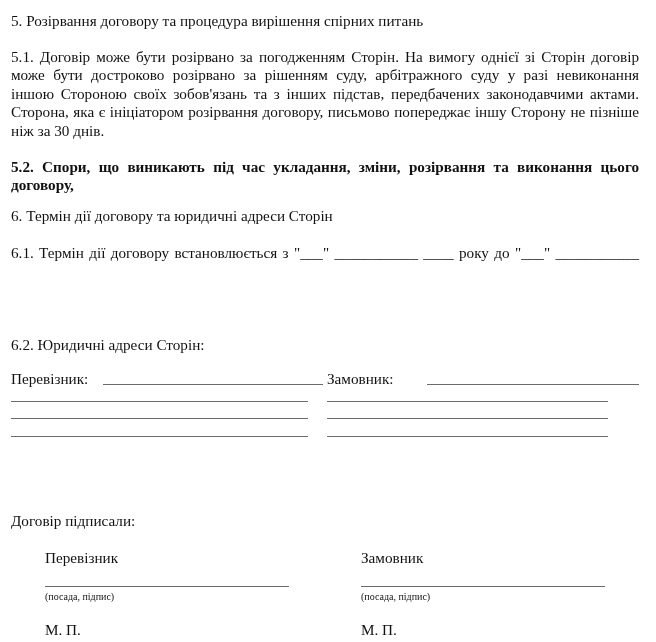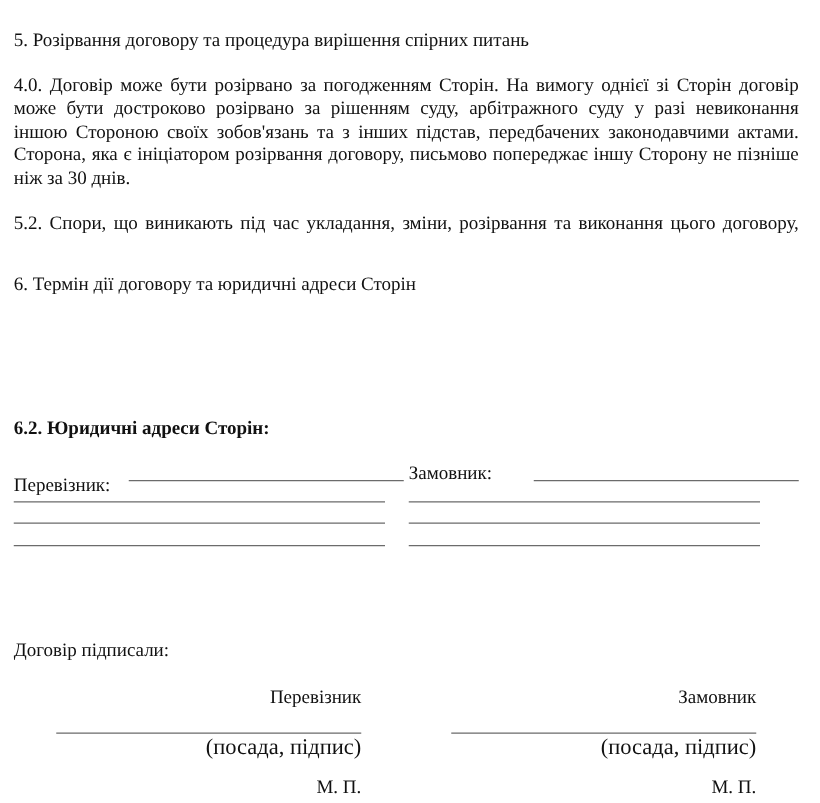--- a/index.html
+++ b/index.html
@@ -1,52 +1,53 @@
 <!DOCTYPE html>
 <html><head>
 <meta charset="utf-8">
 <style>
   html, body { margin: 0; padding: 0; background: #ffffff; }
   body {
     width: 656px; height: 642px; position: relative; overflow: hidden;
     font-family: "Liberation Serif", "DejaVu Serif", serif;
     font-size: 15.2px; color: #111111;
   }
-  .blk { position: absolute; left: 11px; width: 628px; line-height: 18.4px; margin-top: 12px; }
+  .blk { position: absolute; left: 11px; width: 628px; line-height: 18.4px; }
   .just-last { text-align: justify; text-align-last: justify; }
   .line { position: absolute; height: 0; border-top: 1px solid #6b6b6b; }
   .abs { position: absolute; white-space: nowrap; line-height: 18px; }
-  .center { text-align: right; }
-  .small { font-size: 18px; }
+  .center { text-align: left; }
+  .small { font-size: 10px; }
 </style>
 </head>
 <body>
 
 <div class="blk" style="top:12px;">5. Розірвання договору та процедура вирішення спірних питань</div>
 
 <div class="blk" style="top:48px;">
-  <div class="just-last">4.0. Договір може бути розірвано за погодженням Сторін. На вимогу однієї зі Сторін договір</div>
+  <div class="just-last">5.1. Договір може бути розірвано за погодженням Сторін. На вимогу однієї зі Сторін договір</div>
   <div class="just-last">може бути достроково розірвано за рішенням суду, арбітражного суду у разі невиконання</div>
   <div class="just-last">іншою Стороною своїх зобов'язань та з інших підстав, передбачених законодавчими актами.</div>
   <div class="just-last">Сторона, яка є ініціатором розірвання договору, письмово попереджає іншу Сторону не пізніше</div>
   <div>ніж за 30 днів.</div>
 </div>
 
-<div class="blk" style="top:158px;">
+<div class="blk" style="top:158px;font-weight:bold;">
   <div class="just-last">5.2. Спори, що виникають під час укладання, зміни, розірвання та виконання цього договору,</div>
 </div>
 
 <div class="blk" style="top:207px;">6. Термін дії договору та юридичні адреси Сторін</div>
 
 <div class="blk" style="top:244px;">
+  <div class="just-last">6.1. Термін дії договору встановлюється з "___" ___________ ____ року до "___" ___________</div>
 </div>
 
-<div class="blk" style="top:322px;font-weight:bold;">6.2. Юридичні адреси Сторін:</div>
+<div class="blk" style="top:336px;">6.2. Юридичні адреси Сторін:</div>
 
-<div class="abs" style="left:11px; top:380px;">Перевізник:</div>
+<div class="abs" style="left:11px; top:370px;">Перевізник:</div>
 <div class="abs" style="left:103px; top:368px; width:220px; height:16px;"></div>
 <div class="line" style="left:103px; top:384px; width:220px;"></div>
 
 <div class="abs" style="left:327px; top:370px;">Замовник:</div>
 <div class="abs" style="left:427px; top:368px; width:212px; height:16px;"></div>
 <div class="line" style="left:427px; top:384px; width:212px;"></div>
 
 <div class="line" style="left:11px; top:401px; width:297px;"></div>
 <div class="line" style="left:11px; top:418px; width:297px;"></div>
 <div class="line" style="left:11px; top:436px; width:297px;"></div>

